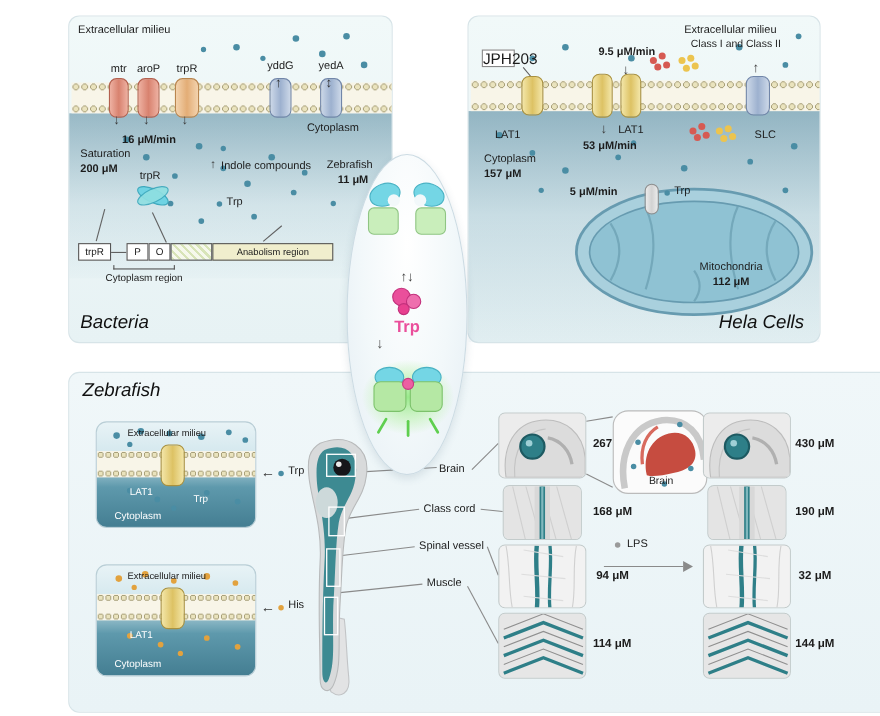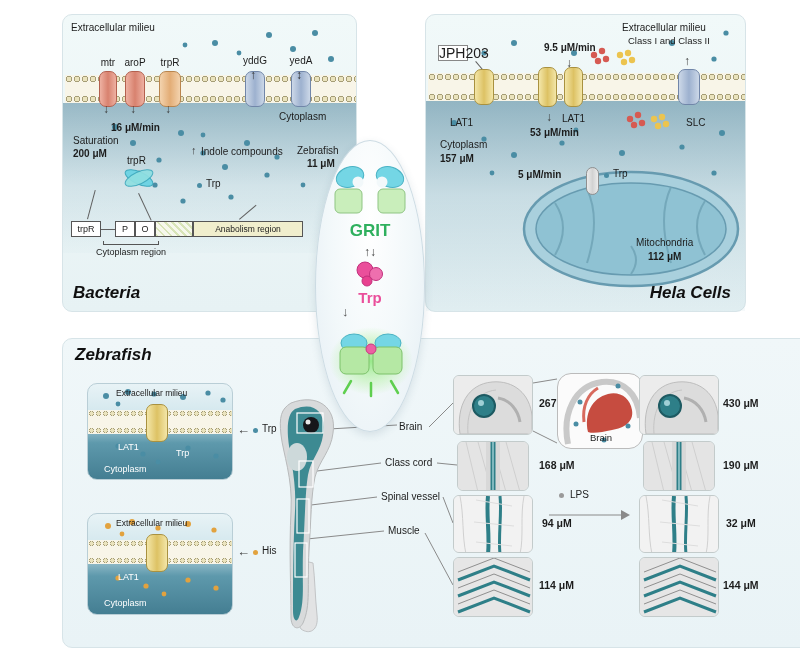--- a/index.html
+++ b/index.html
@@ -3,21 +3,21 @@
 <meta charset="utf-8">
 <style>
   *{margin:0;padding:0;box-sizing:border-box}
   html,body{width:800px;height:651px}
   body{position:relative;background:#ffffff;font-family:"Liberation Sans",sans-serif;color:#1c1c1c;overflow:hidden}
   .abs{position:absolute}
   .panel{position:absolute;border:1px solid #d7e4e8;border-radius:10px;background:linear-gradient(180deg,#f1f9f9,#e7f2f4)}
   .lbl{position:absolute;font-size:10px;line-height:1.15;white-space:nowrap;color:#1c1c1c}
   .b{font-weight:bold}
   .w{color:#ffffff}
-  .ptitle{position:absolute;font-size:17px;font-weight:bold;font-style:italic;color:#101010}
+  .ptitle{position:absolute;font-size:17px;font-weight:normal;font-style:italic;color:#101010}
   .membrane{position:absolute;height:28px;background-color:#f8f5e8;
     background-image:
       radial-gradient(circle at 4px 4px,#eae3bd 2.4px,#a59d76 2.4px,#a59d76 3.1px,transparent 3.2px),
       radial-gradient(circle at 4px 4px,#eae3bd 2.4px,#a59d76 2.4px,#a59d76 3.1px,transparent 3.2px);
     background-size:8px 8px,8px 8px;background-position:0 0,0 100%;background-repeat:repeat-x,repeat-x}
   .membrane.sm{height:24px;background-size:7px 7px,7px 7px;
     background-image:
       radial-gradient(circle at 3.5px 3.5px,#eae3bd 2.1px,#a59d76 2.1px,#a59d76 2.7px,transparent 2.8px),
       radial-gradient(circle at 3.5px 3.5px,#eae3bd 2.1px,#a59d76 2.1px,#a59d76 2.7px,transparent 2.8px)}
   .prot{position:absolute;border-radius:7px;border:1px solid}
@@ -456,21 +456,20 @@
   <div id="capsule">
     <svg class="abs" style="left:12px;top:20px" width="84" height="58">
       <ellipse cx="22" cy="16" rx="14" ry="10" fill="#74d6e5" stroke="#49b2c4" transform="rotate(-18 22 16)"></ellipse>
       <circle cx="30" cy="21" r="5.5" fill="#f2f8fa"></circle>
       <rect x="7" y="28" width="27" height="24" rx="5" fill="#c9eebb" stroke="#8fc583"></rect>
       <ellipse cx="62" cy="16" rx="14" ry="10" fill="#74d6e5" stroke="#49b2c4" transform="rotate(18 62 16)"></ellipse>
       <circle cx="54" cy="21" r="5.5" fill="#f2f8fa"></circle>
       <rect x="50" y="28" width="27" height="24" rx="5" fill="#c9eebb" stroke="#8fc583"></rect>
     </svg>
 
-    <div class="grit-txt" style="top:80px;font-size:17px;color:#2fb05e">GRIT</div>
 
     <div class="abs" style="top:101px;width:100%;text-align:center">
       <span class="ar" style="position:static;font-size:12px">↑</span><span class="ar" style="position:static;font-size:12px">↓</span>
     </div>
 
     <svg class="abs" style="left:37px;top:118px" width="34" height="30">
       <circle cx="12" cy="11" r="8" fill="#ea4f9b" stroke="#c2307c"></circle>
       <circle cx="23" cy="15" r="6.5" fill="#ee6fae" stroke="#c2307c"></circle>
       <circle cx="14" cy="22" r="5" fill="#e8408f" stroke="#c2307c"></circle>
     </svg>

